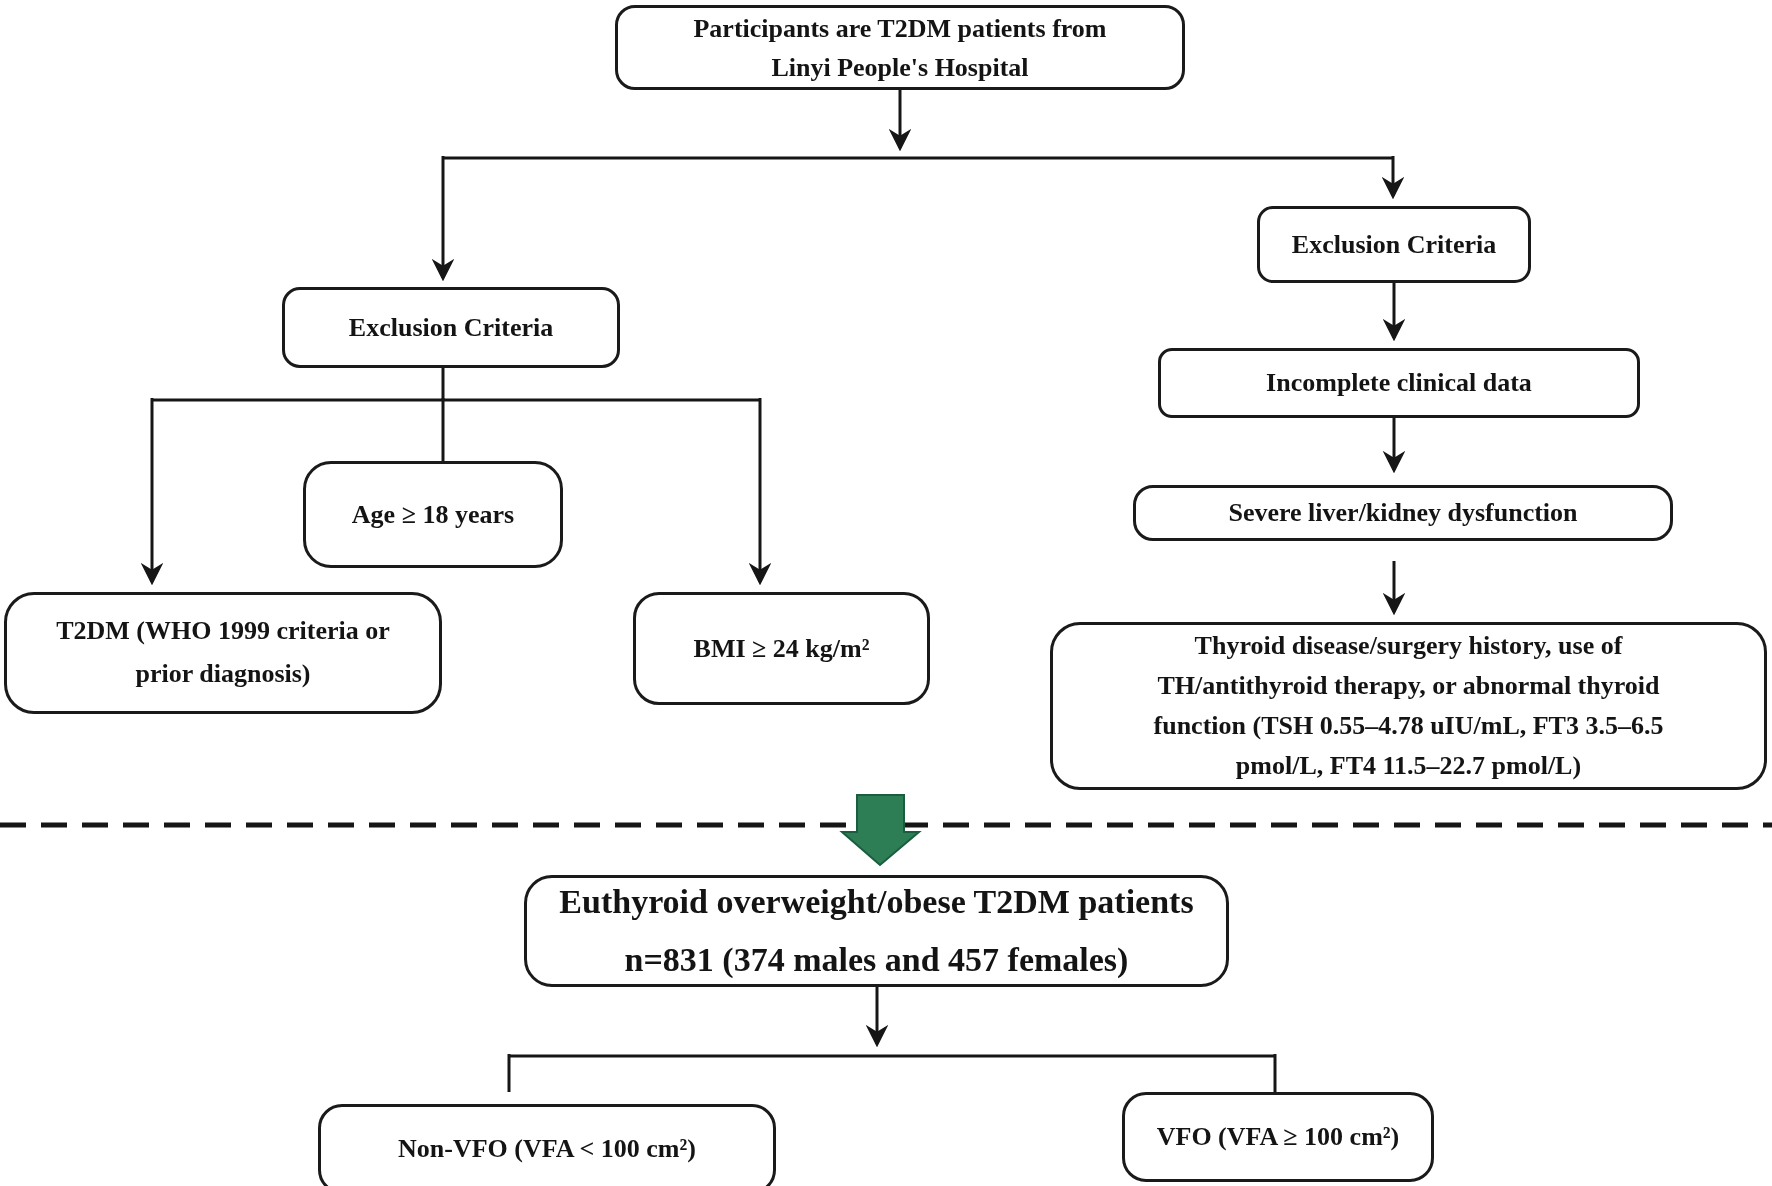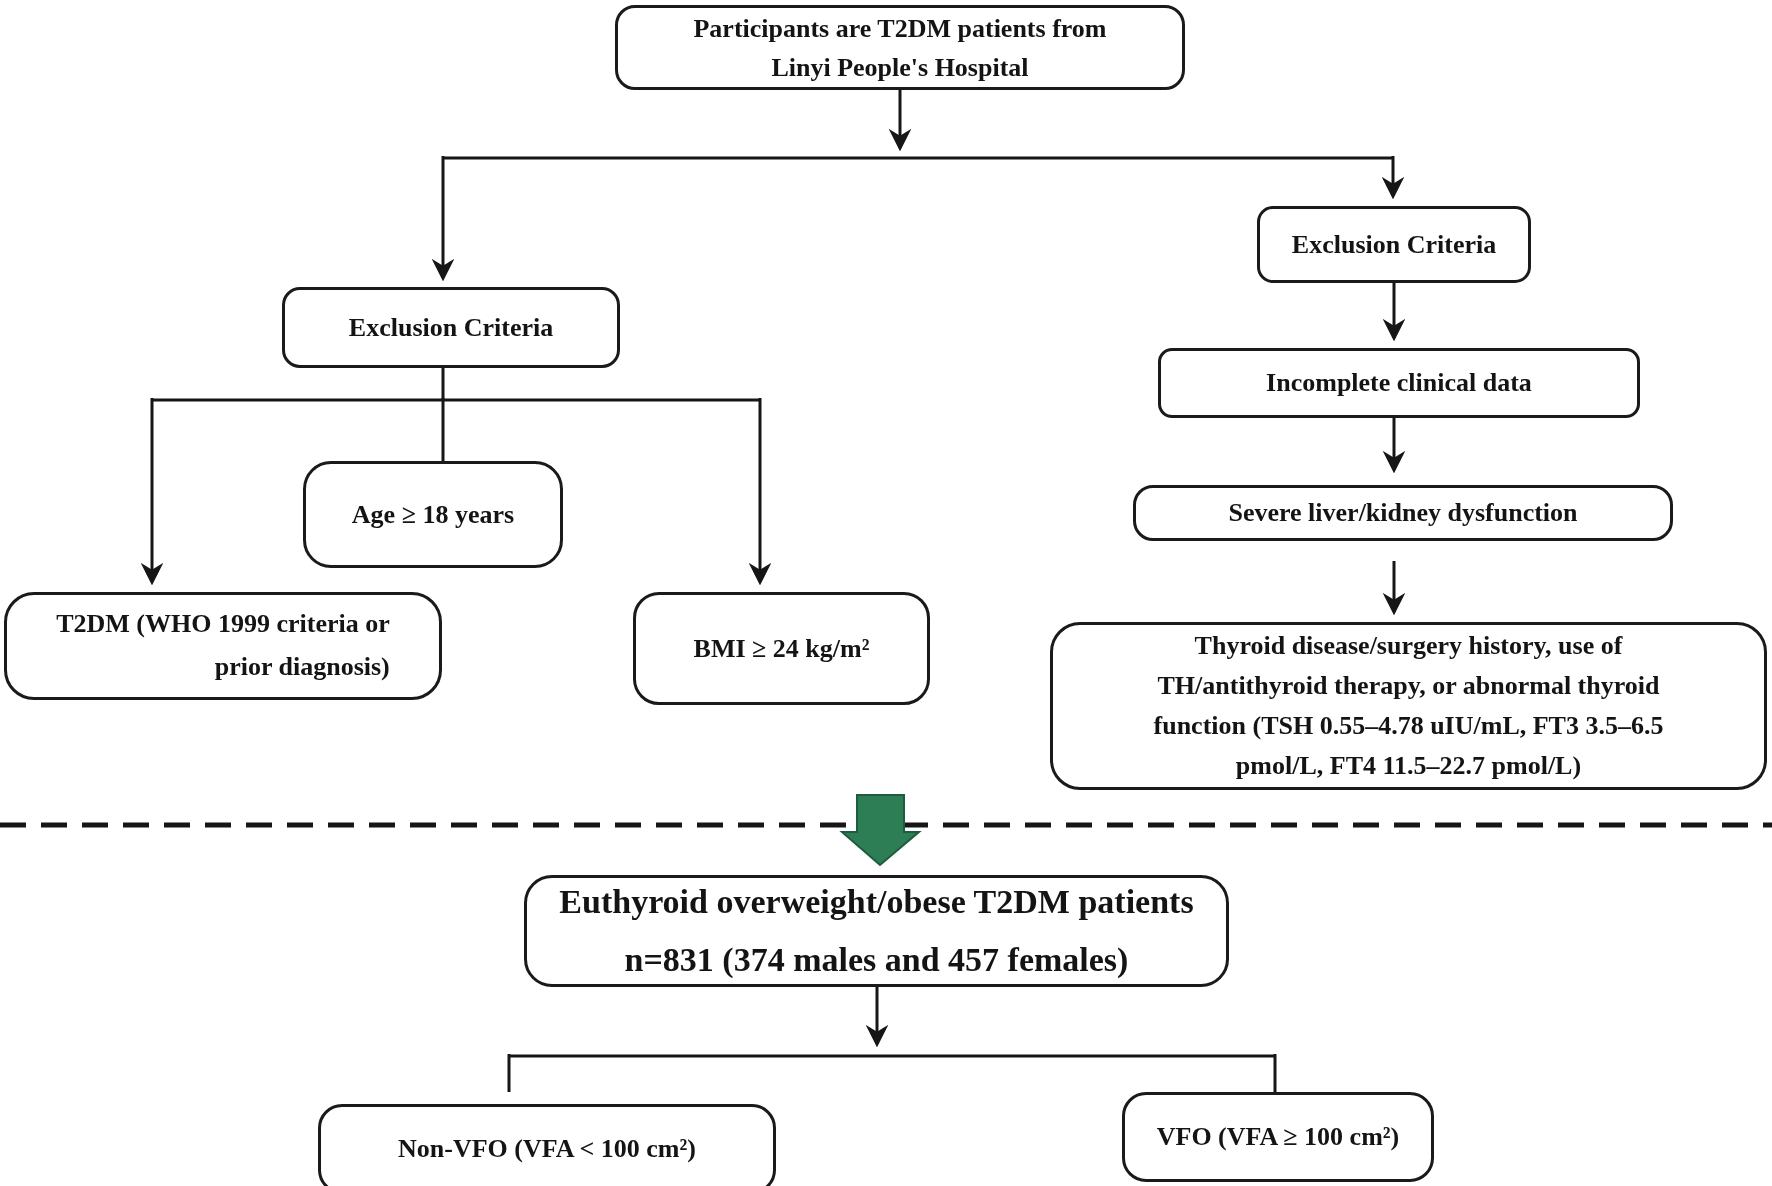--- a/index.html
+++ b/index.html
@@ -79,21 +79,21 @@
   </div>
 
   <div class="node" style="left:1257px; top:206px; width:274px; height:77px; border-radius:16px;">
     <span class="lbl">Exclusion Criteria</span>
   </div>
 
   <div class="node" style="left:303px; top:461px; width:260px; height:107px; border-radius:28px;">
     <span class="lbl">Age ≥ 18 years</span>
   </div>
 
-  <div class="node" style="left:4px; top:592px; width:438px; height:108px; line-height:1.65; border-radius:30px;text-align:right;">
+  <div class="node" style="left:4px; top:592px; width:438px; height:122px; line-height:1.65; border-radius:30px;">
     <span class="lbl">T2DM (WHO 1999 criteria or
 prior diagnosis)</span>
   </div>
 
   <div class="node" style="left:633px; top:592px; width:297px; height:113px; border-radius:26px;">
     <span class="lbl">BMI ≥ 24 kg/m²</span>
   </div>
 
   <div class="node" style="left:1158px; top:348px; width:482px; height:70px; border-radius:14px;">
     <span class="lbl">Incomplete clinical data</span>

